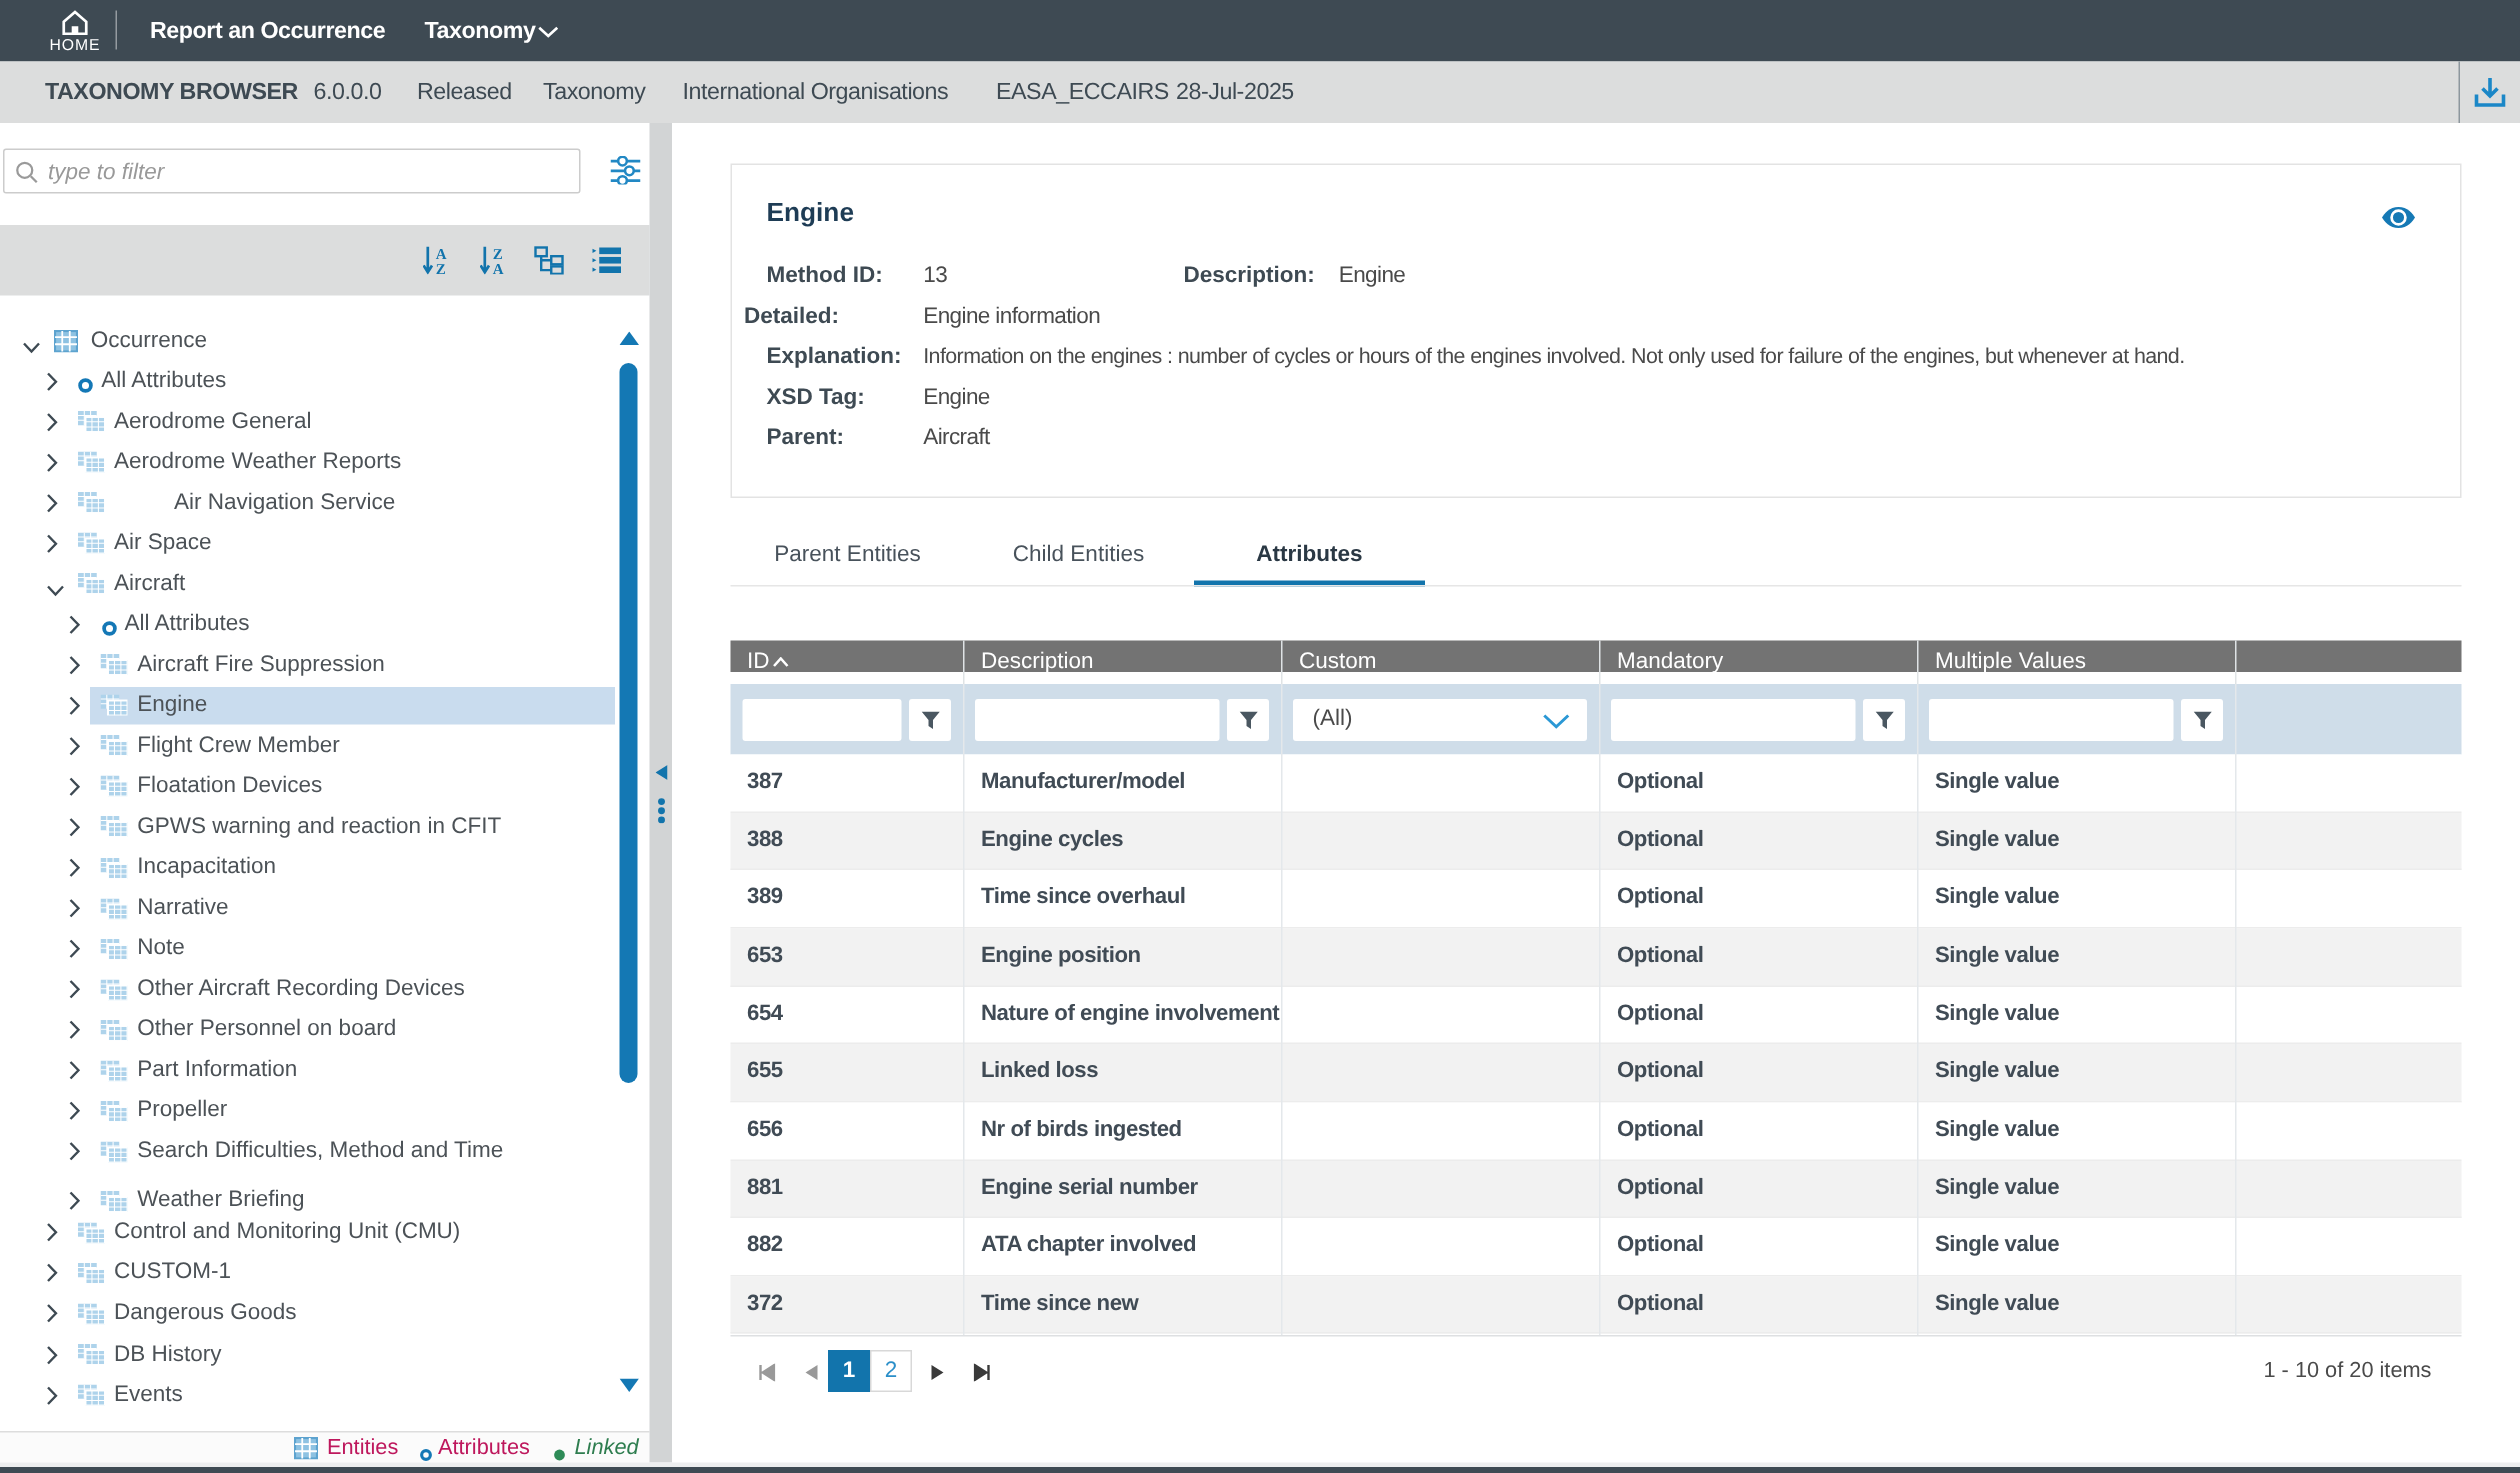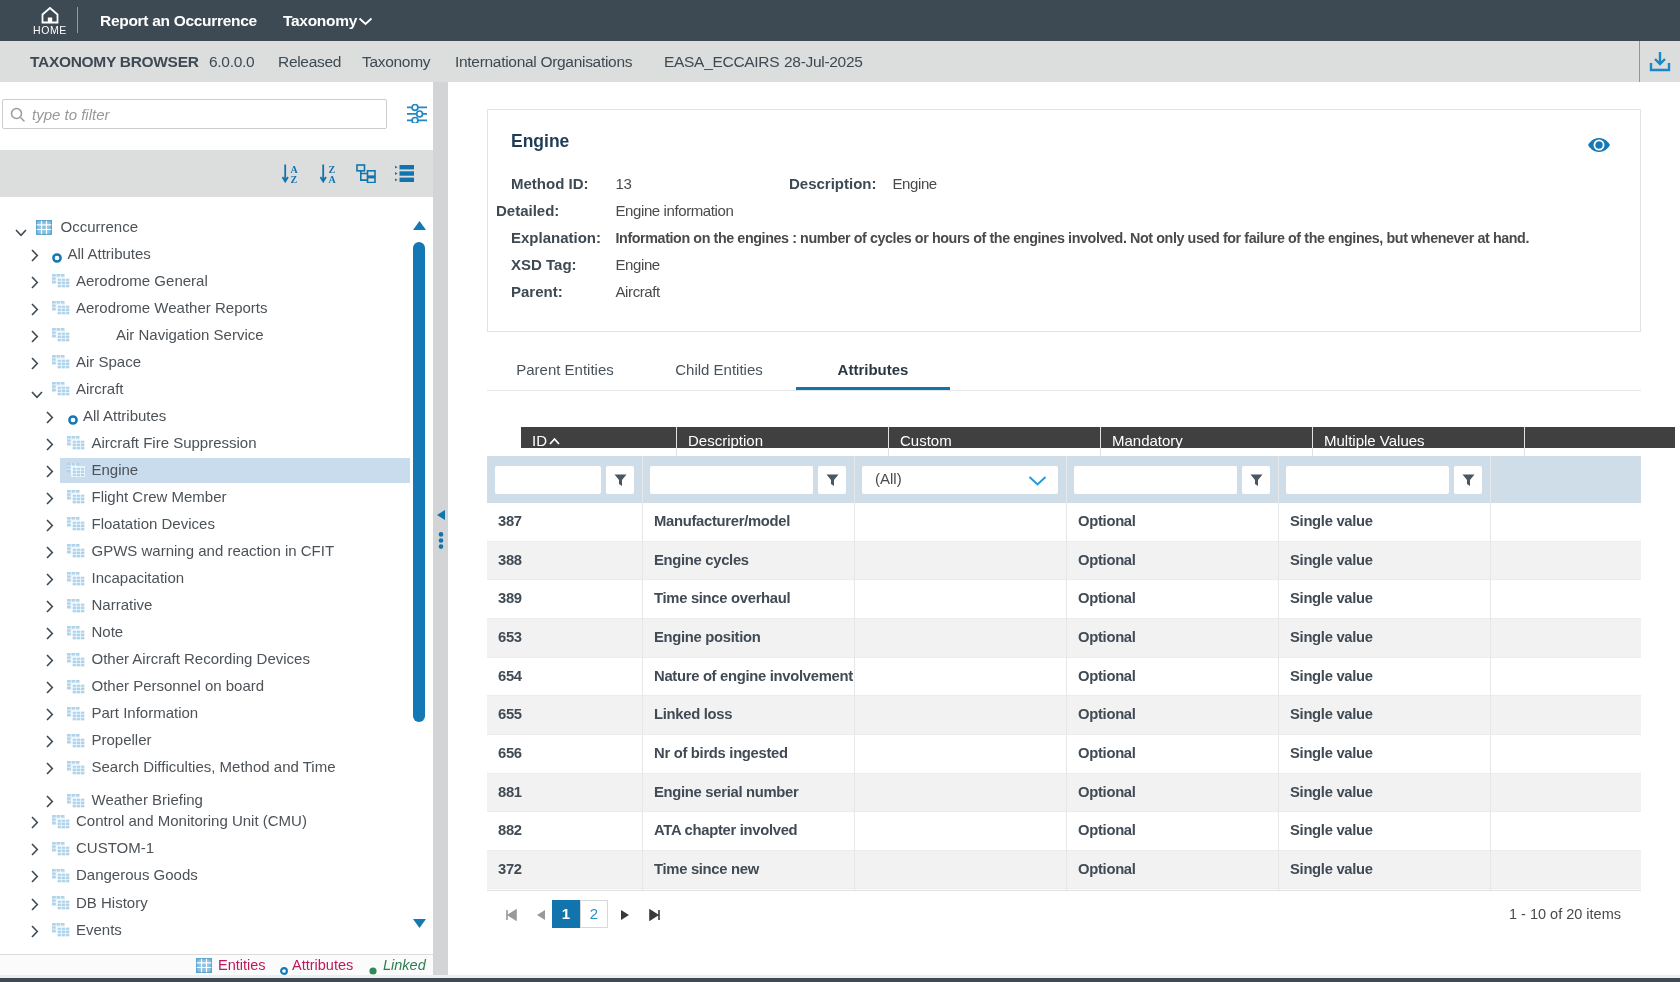--- a/index.html
+++ b/index.html
@@ -40,21 +40,21 @@
   .frow b { color:#3e4a53; }
   .frow span { color:#4a4a4a; letter-spacing:-0.4px; }
 
   
   .tab { position:absolute; top:279px; font-size:15px; color:#48525b; }
   #tabline { position:absolute; left:39px; top:308px; width:1154px; height:1px; background:#e6e6e6; }
   #tabunder { position:absolute; left:348px; top:304.5px; width:154px; height:4.5px; background:#1274ac; }
 
   
   #grid { position:absolute; left:39px; top:345px; width:1154px; }
-  #ghead { position:absolute; left:0; top:0; width:1154px; height:21px; background:#404040;margin-left:34px; }
+  #ghead { position:absolute; left:0; top:0; width:1154px; height:21px; background:#737373; }
   .hcell { position:absolute; top:5px; color:#fff; font-size:15px; }
   #gfilter { position:absolute; left:0; top:29px; width:1154px; height:47px; background:#cfdde9; }
   .finput { position:absolute; top:10px; height:28px; background:#fff; border-radius:2px; }
   .fbtn { position:absolute; top:10px; width:28px; height:28px; background:#fff; border-radius:2px; }
   .fbtn svg { position:absolute; left:8px; top:8px; }
   .grow { position:absolute; left:0; width:1154px; height:38.65px; border-bottom:1px solid #ececec; }
   .grow div { position:absolute; top:10px; font-size:14.8px; font-weight:bold; color:#404b55; letter-spacing:-0.3px; }
   .vsep { position:absolute; top:29px; width:1px; height:463.5px; background:#e4e8eb; }
   
   #pager { position:absolute; left:0; top:462.5px; width:1154px; height:48px; border-top:1px solid #dee0e2; background:#fff; }
@@ -498,21 +498,21 @@
       <path d="M11 0 C5 0 1.5 4.5 0 7 C1.5 9.5 5 14 11 14 C17 14 20.5 9.5 22 7 C20.5 4.5 17 0 11 0 Z" fill="#1579b5"></path>
       <circle cx="11" cy="7" r="4.6" fill="none" stroke="#fff" stroke-width="1.8"></circle>
     </svg>
   <div class="frow" style="left:23px;top:64.5px;"><b>Method ID:</b></div>
       <div class="frow" style="left:127.5px;top:64.5px;"><span>13</span></div>
       <div class="frow" style="left:301px;top:64.5px;"><b>Description:</b></div>
       <div class="frow" style="left:404.5px;top:64.5px;"><span>Engine</span></div>
       <div class="frow" style="left:8px;top:91.5px;"><b>Detailed:</b></div>
       <div class="frow" style="left:127.5px;top:91.5px;"><span>Engine information</span></div>
       <div class="frow" style="left:23px;top:118.5px;"><b>Explanation:</b></div>
-      <div class="frow" style="left:127.5px;top:118.5px;font-weight:bold;"><span><i style="font-style:normal;font-size:14.3px;letter-spacing:-0.4px">Information on the engines : number of cycles or hours of the engines involved. Not only used for failure of the engines, but whenever at hand.</i></span></div>
+      <div class="frow" style="left:127.5px;top:118.5px;"><span><i style="font-style:normal;font-size:14.3px;letter-spacing:-0.4px">Information on the engines : number of cycles or hours of the engines involved. Not only used for failure of the engines, but whenever at hand.</i></span></div>
       <div class="frow" style="left:23px;top:145.5px;"><b>XSD Tag:</b></div>
       <div class="frow" style="left:127.5px;top:145.5px;"><span>Engine</span></div>
       <div class="frow" style="left:23px;top:172.5px;"><b>Parent:</b></div>
       <div class="frow" style="left:127.5px;top:172.5px;"><span>Aircraft</span></div>
     </div>
 
   <div class="tab" style="left:117px;transform:translateX(-50%);">Parent Entities</div>
   <div class="tab" style="left:271px;transform:translateX(-50%);">Child Entities</div>
   <div class="tab" style="left:425px;transform:translateX(-50%);font-weight:bold;color:#2a3844;">Attributes</div>
   <div id="tabunder"></div>

